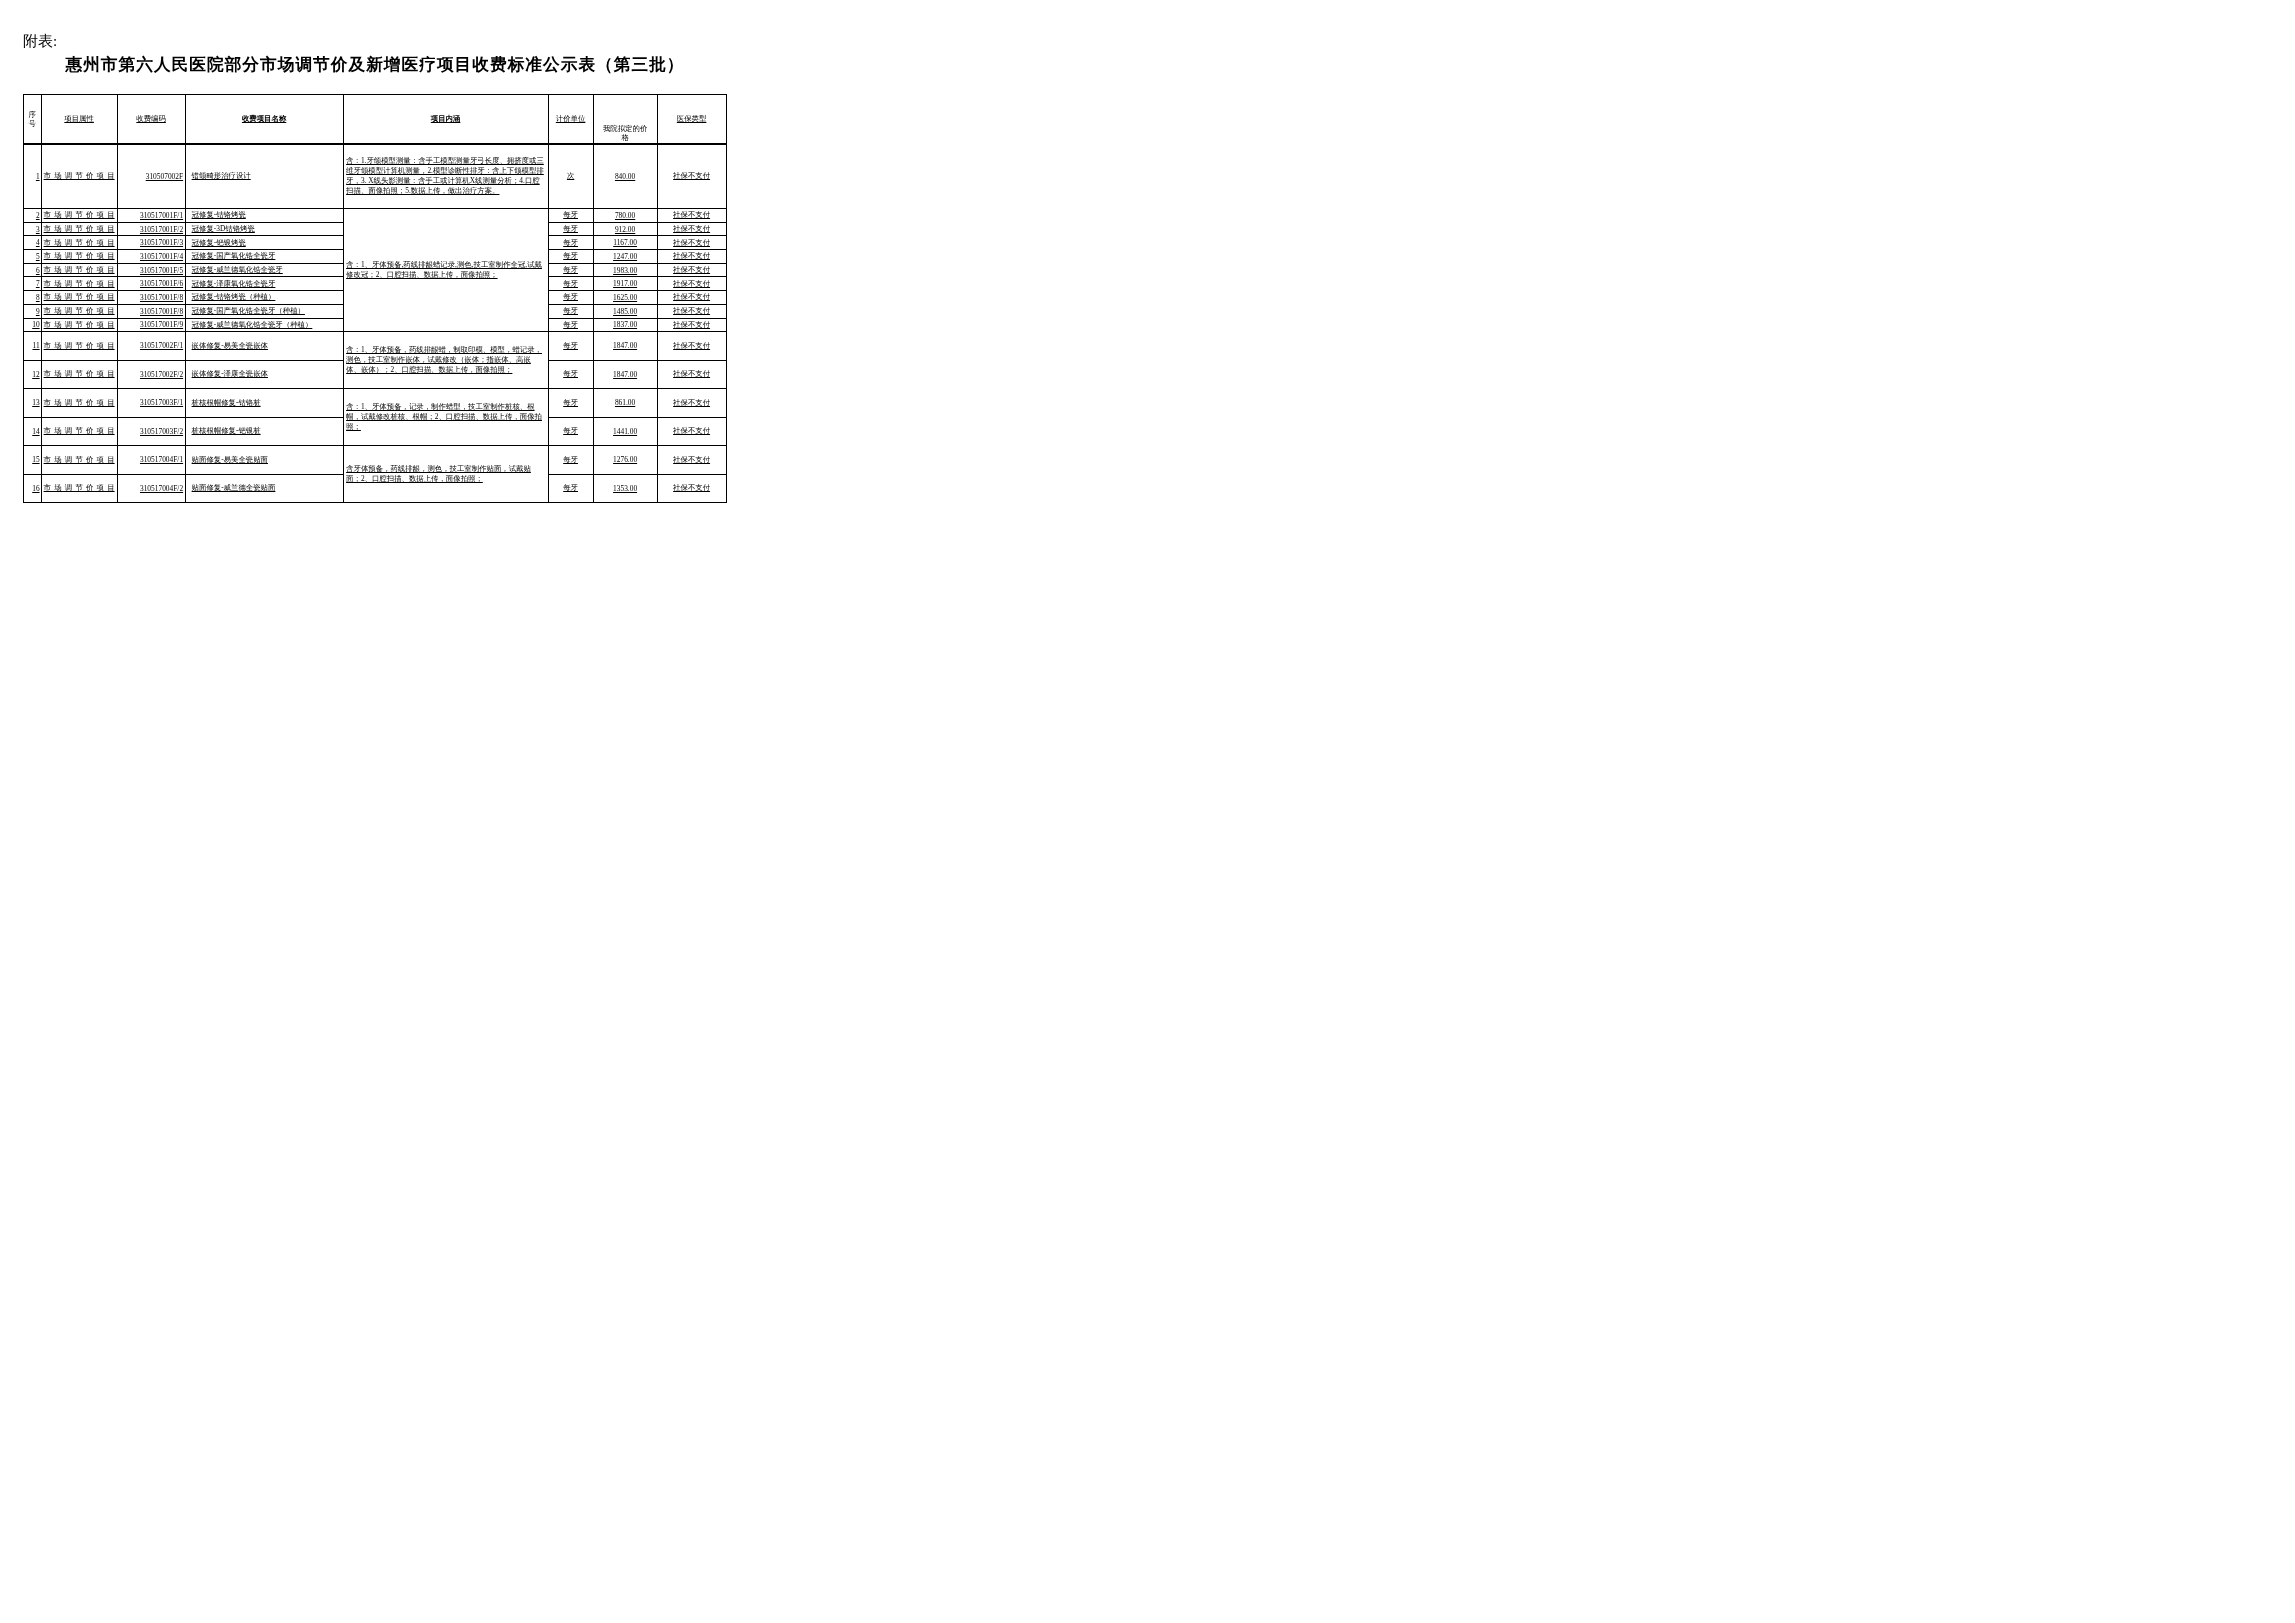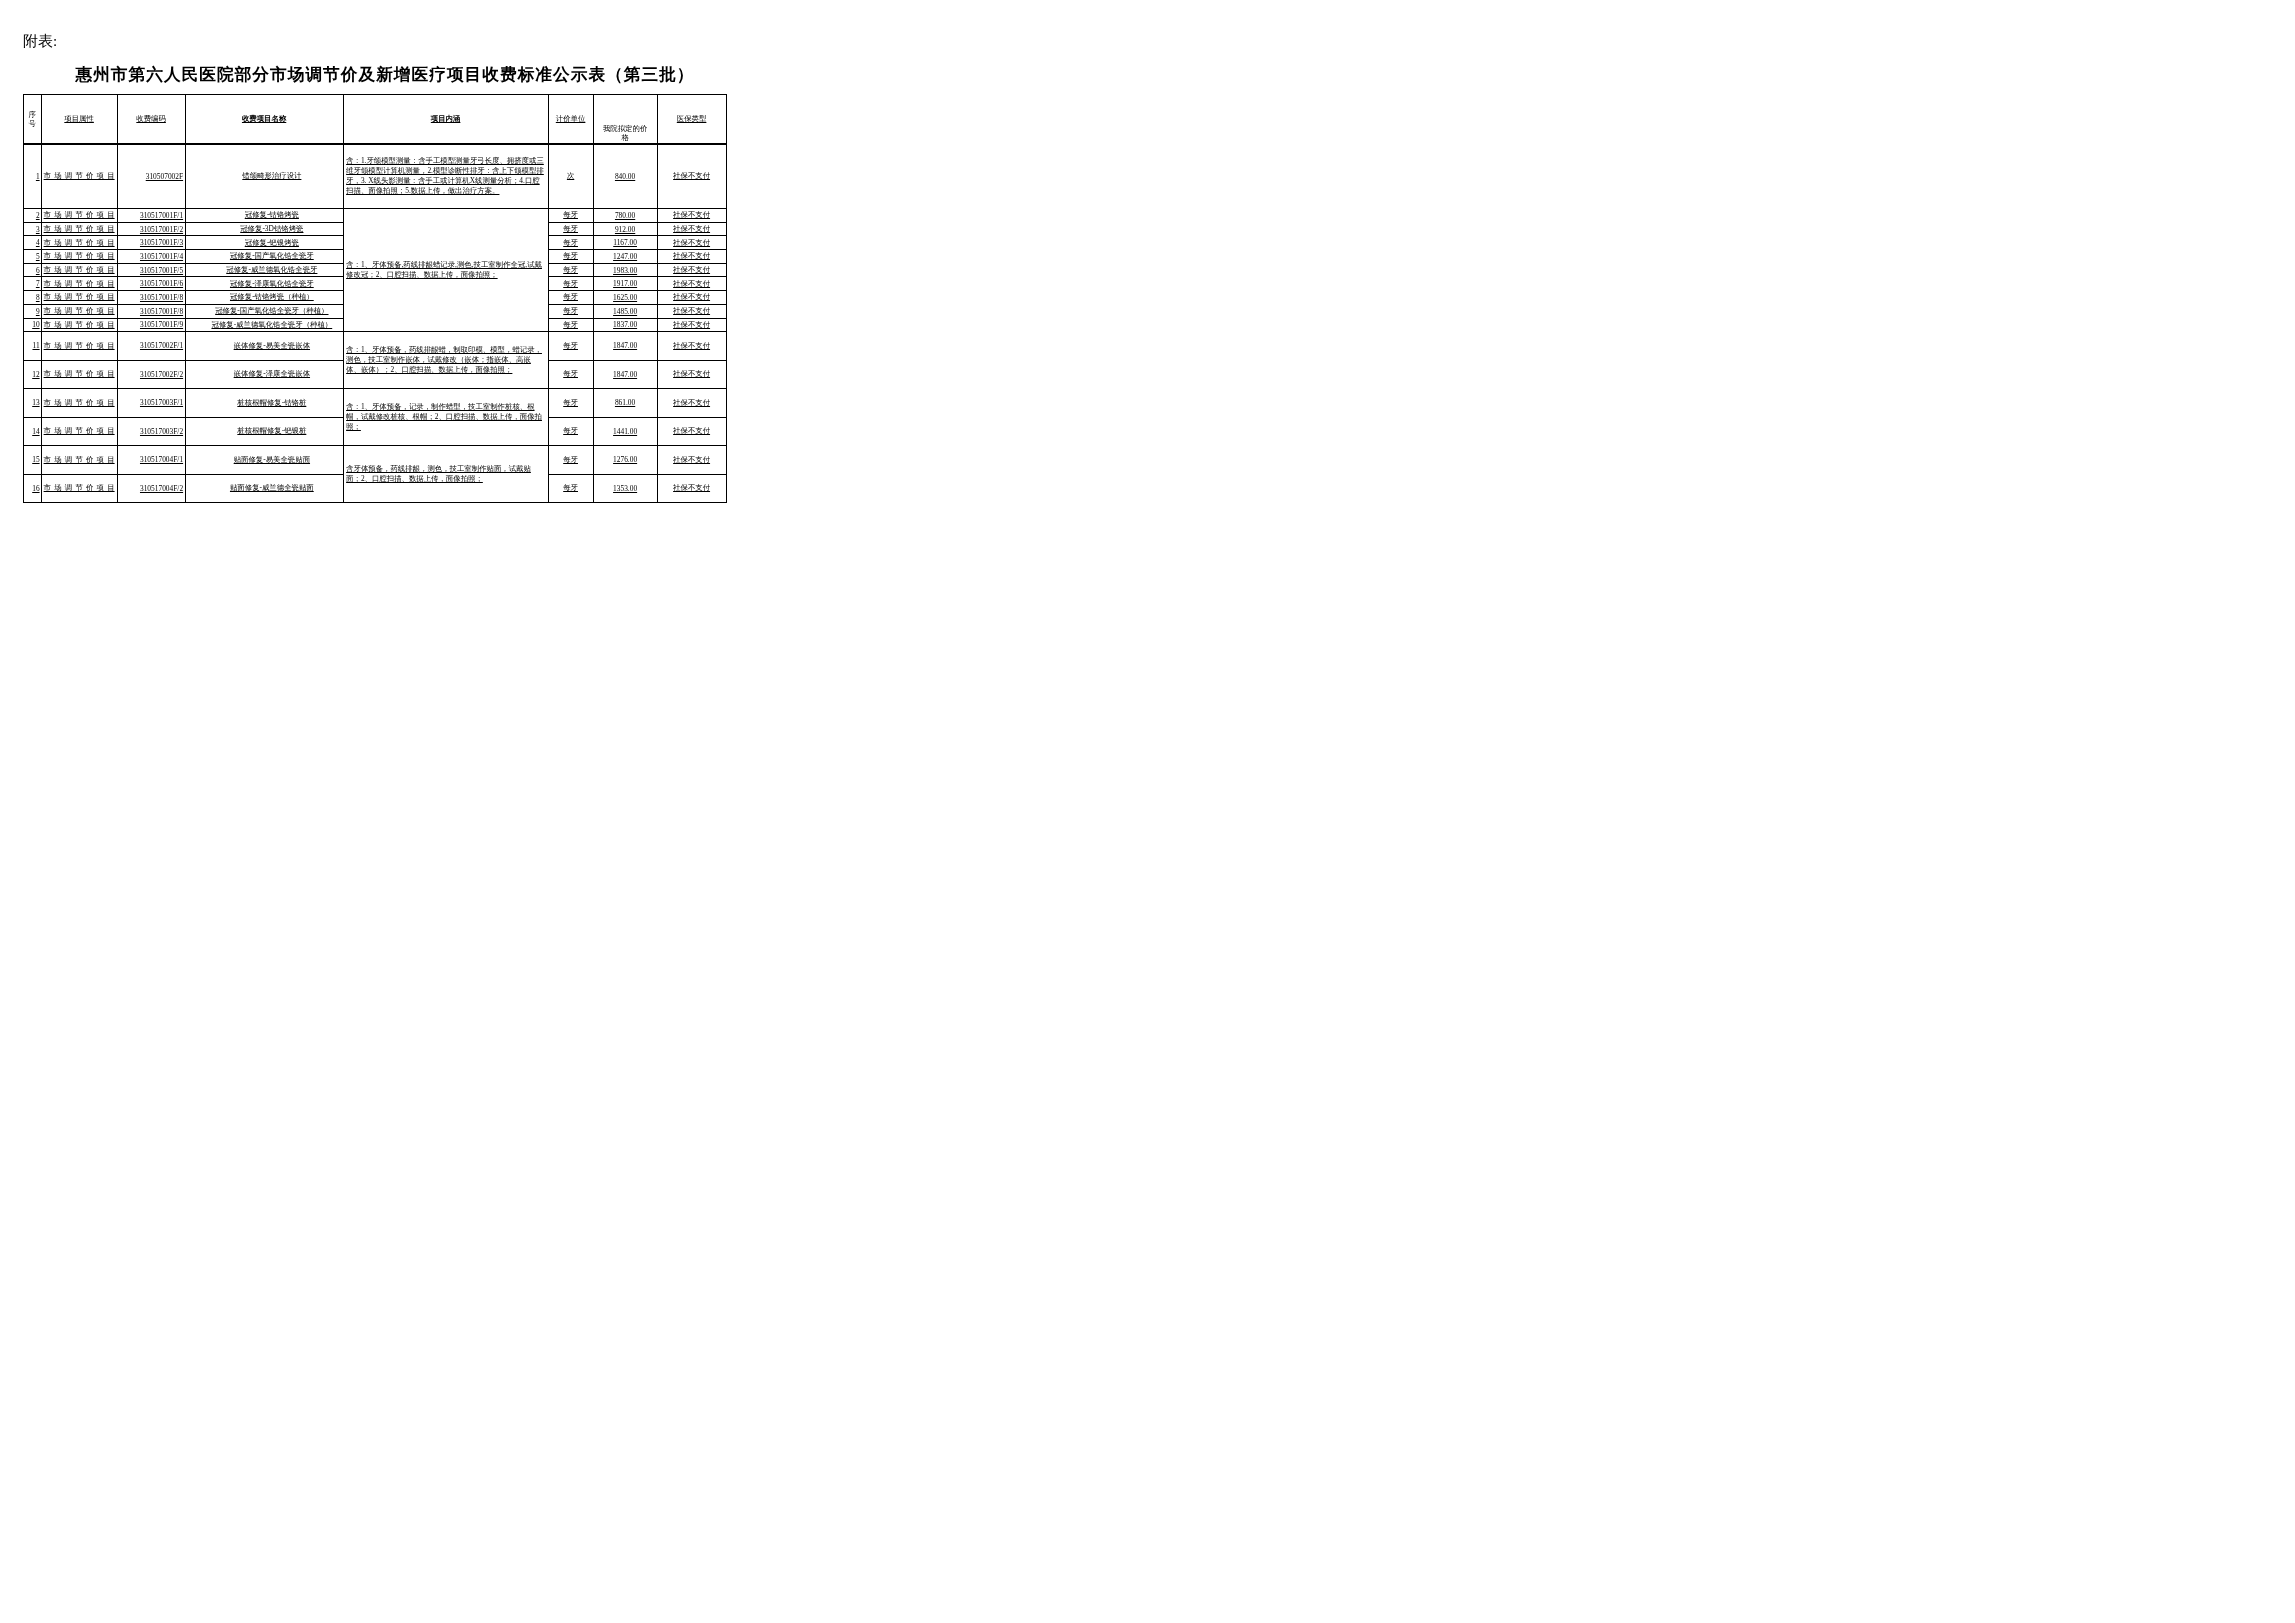--- a/index.html
+++ b/index.html
@@ -7,21 +7,21 @@
     position:relative;
     width:765px; height:541px;
     font-family:"Liberation Serif","DejaVu Serif",serif;
     color:#000;
   }
   .note {
     position:absolute; left:23px; top:32px;
     font-size:15px;
   }
   .title {
-    position:absolute; left:23px; top:53px; width:704px; margin:10px;
+    position:absolute; left:23px; top:53px; width:704px; margin:0;
     text-align:center; font-size:16.7px; font-weight:bold; letter-spacing:1px;
     white-space:nowrap;
   }
   .table-wrap { position:absolute; left:22.6px; top:94px; }
   table {
     border-collapse:collapse; table-layout:fixed;
     width:704px;
     border:1.5px solid #000;
     text-decoration:underline;
   }
@@ -41,21 +41,21 @@
     line-height:1.25;
     padding:0 1px;
   }
   thead th.bold { font-weight:bold; }
   .th-inner { display:inline-block; vertical-align:middle; }
   .th-inner.w-seq { max-width:8.8px; }
   .th-inner.w-price { max-width:47px;margin-top:29px; }
   td.seq  { text-align:right; padding-right:1px; }
   td.attr { text-align:justify; text-align-last:justify; padding:0 2px;margin-top:40px; }
   td.code { text-align:right; padding-left:1.5px; }
-  td.name { text-align:center; padding-left:17px; }
+  td.name { text-align:left; padding-left:6px; }
   td.scope{ text-align:left; line-height:1.38; padding:1px 2.5px; }
   td.unit, td.price, td.ins { text-align:center; }
   tbody tr:nth-child(1) { height:65px; }
   tbody tr:nth-child(n+2):nth-child(-n+10) { height:13.7px; }
   tbody tr:nth-child(n+11) { height:28.5px; }
 </style>
 </head>
 <body>
 
 <div class="note">附表:</div>

